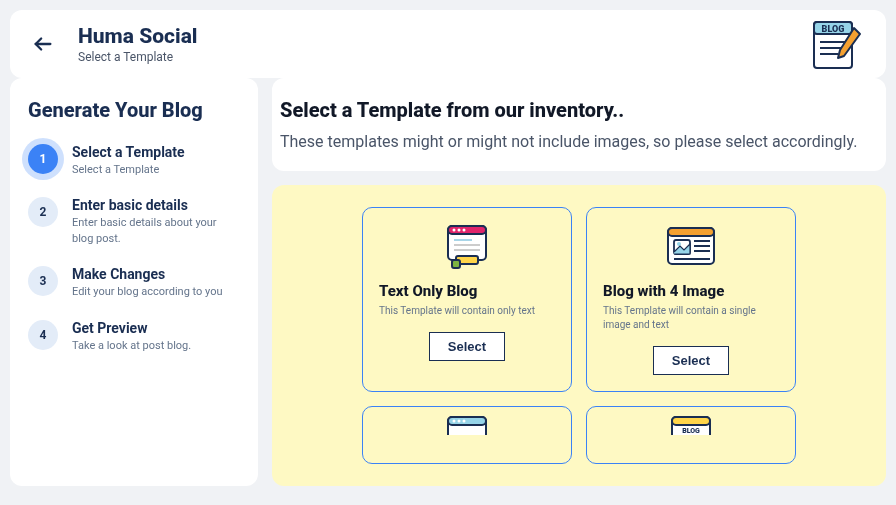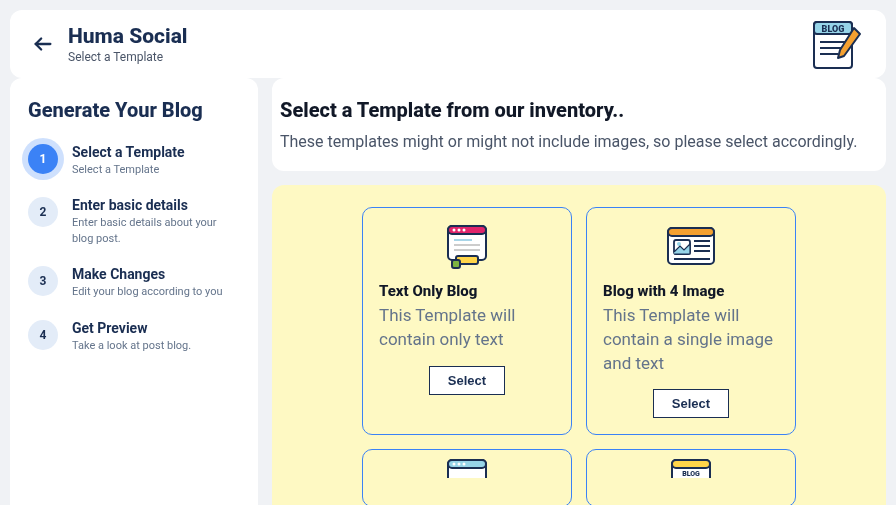--- a/index.html
+++ b/index.html
@@ -10,21 +10,21 @@
       height: 505px;
       overflow: hidden;
       padding: 10px;
     }
     .header {
       background: #fff;
       border-radius: 12px;
       padding: 14px 22px;
       display: flex;
       align-items: center;
-      gap: 14px;
+      gap: 24px;
       position: relative;
     }
     .back-arrow {
       width: 22px;
       height: 22px;
       cursor: pointer;
       display: flex;
       align-items: center;
       justify-content: center;
     }
@@ -152,21 +152,21 @@
       height: 46px;
       margin-bottom: 12px;
     }
     .template-card h3 {
       font-size: 15px;
       font-weight: 800;
       color: #111827;
       align-self: flex-start;
     }
     .template-card p {
-      font-size: 17px;
+      font-size: 10px;
       color: #64748b;
       margin-top: 4px;
       align-self: flex-start;
       line-height: 1.4;
     }
     .select-btn {
       margin-top: 14px;
       padding: 6px 18px;
       border: 1.5px solid #1a2e52;
       border-radius: 0;

